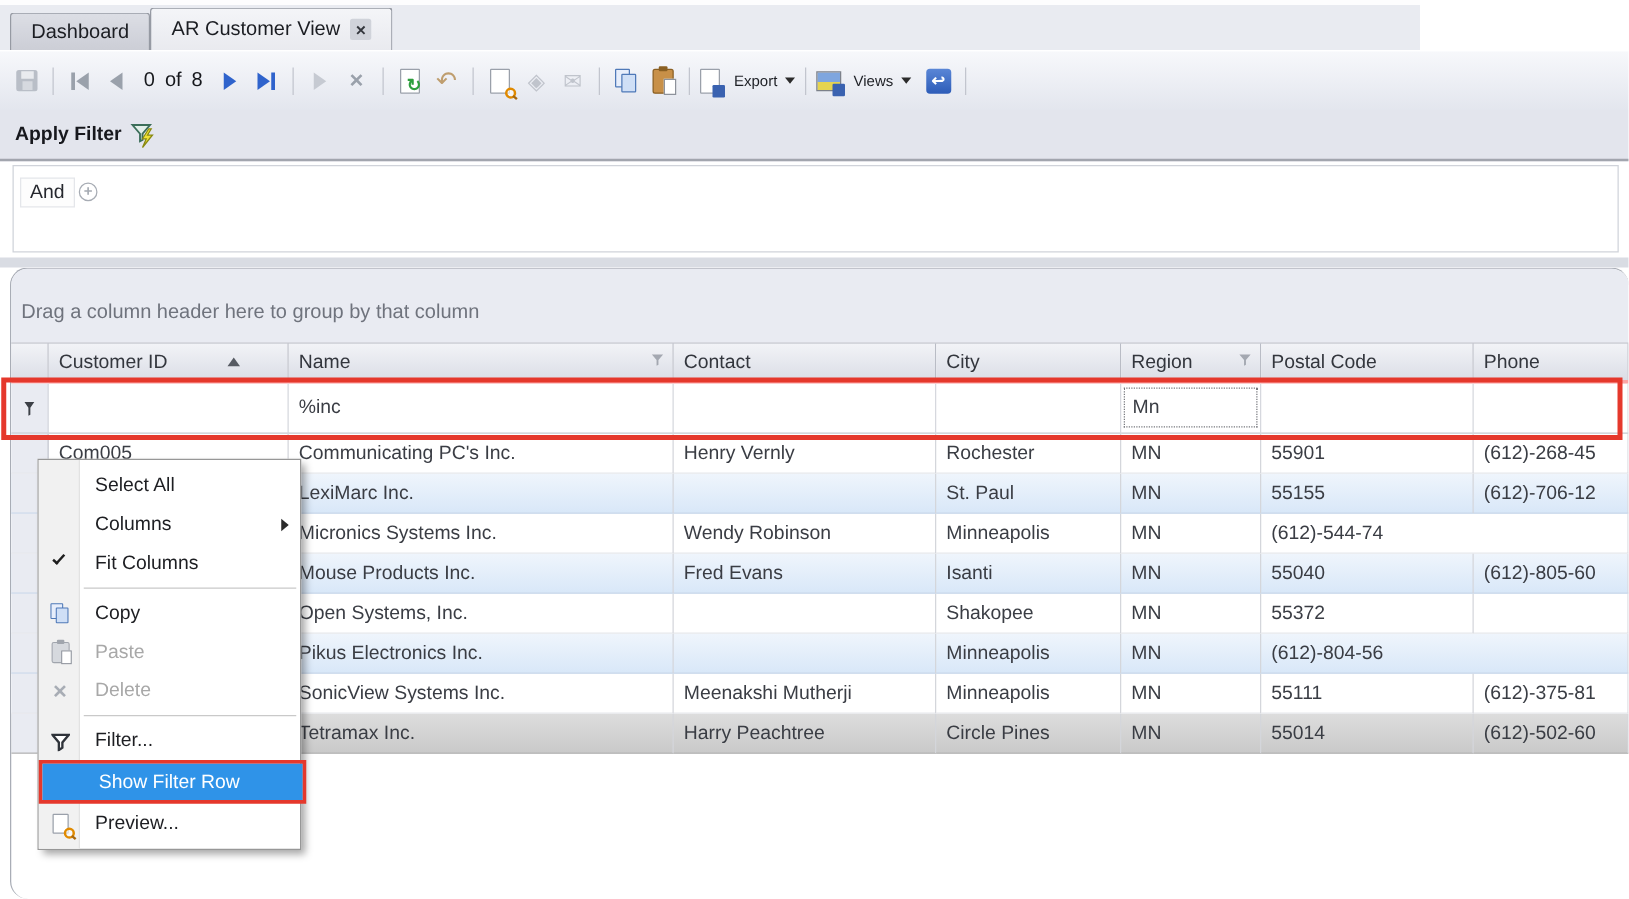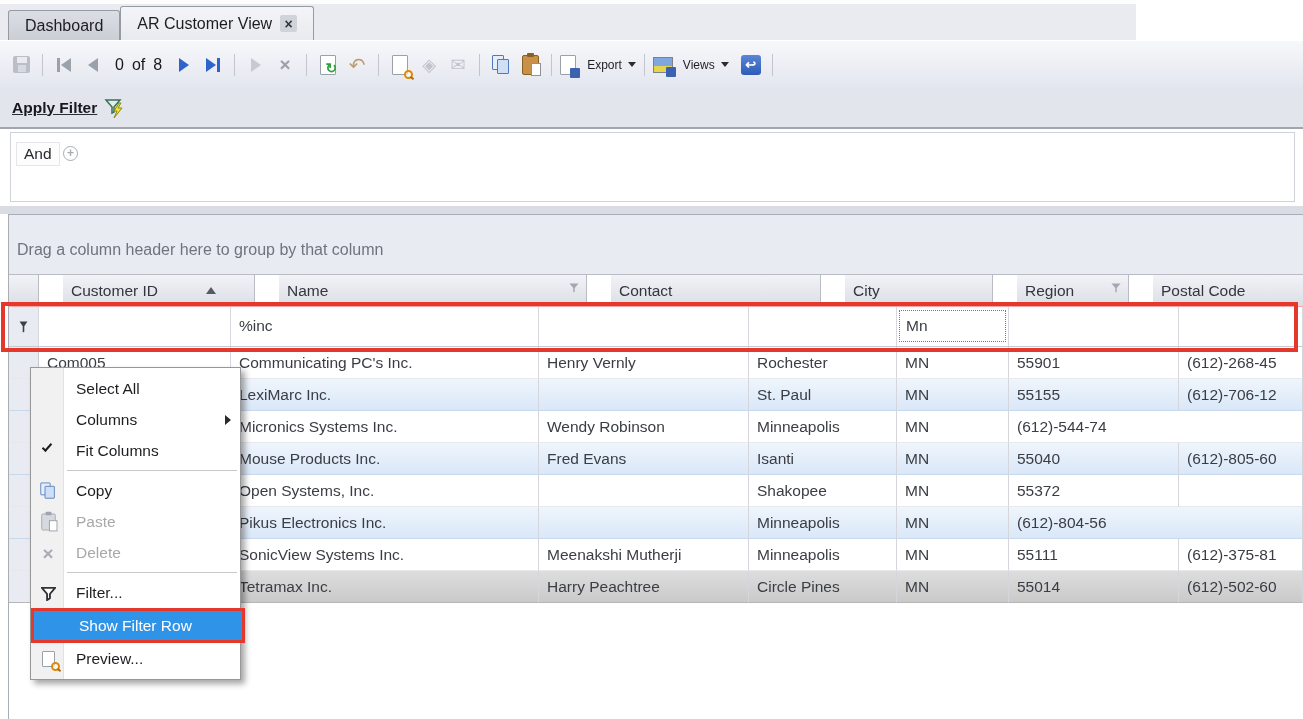--- a/index.html
+++ b/index.html
@@ -49,38 +49,38 @@
     background:linear-gradient(#7fa6de 55%, #e6d44f 55%); }
   .views-ic .mini-floppy { right:-4px; bottom:-5px; }
   .back-ic { width:20px; height:20px; border-radius:3px; background:linear-gradient(#5a86d6,#2d5cb8);
     color:#fff; font-size:13px; font-weight:bold; display:flex; align-items:center; justify-content:center; }
   .caret-d { width:0; height:0; border-left:4px solid transparent; border-right:4px solid transparent; border-top:5px solid #2b2b2b; margin-left:5px; }
   .tlabel { font-size:12px; color:#1d1f24; margin-left:5px; }
 
   
   .filterbar { position:absolute; left:0; top:88px; width:1303px; height:41px;
     background:#e3e5ed; border-bottom:2px solid #a2a5ae;
-    display:flex; align-items:center; padding-left:12px; gap:7px;text-decoration:underline; }
+    display:flex; align-items:center; padding-left:12px; gap:7px; }
   .filterbar .lbl { font-size:15.5px; font-weight:bold; color:#17181d; }
 
   
   .andpanel { position:absolute; left:10px; top:132px; width:1285px; height:70px;
     background:#fff; border:1px solid #d0d3da; }
   .andchip { position:absolute; left:5px; top:9px; padding:2px 7px; background:#fdfdfd;
     border:1px solid #e4e6ea; font-size:15.5px; color:#26282e; }
   .pluscirc { position:absolute; left:52px; top:13px; width:15px; height:15px; border:1.5px solid #a7acb4;
     border-radius:50%; color:#a7acb4; font-size:12px; font-weight:bold; text-align:center; line-height:12px; }
   .splitter { position:absolute; left:0; top:206px; width:1303px; height:8px; background:#d9dce3; }
 
   
   .grid { position:absolute; left:8px; top:214px; width:1295px; height:505px;
-    border-left:1px solid #a9adb6; border-top:1px solid #a9adb6; background:#fff; overflow:hidden; }
+    border-left:1px solid #a9adb6; border-top:1px solid #a9adb6; background:#fff; overflow:hidden;border-radius:14px; }
   .grouppanel { height:59px; background:#e9ebf2; padding:26px 0 0 8px;
     font-size:16px; color:#6f737d; }
-  .hdrrow { display:flex; height:33px; border-top:1px solid #b9bcc5; border-bottom:1px solid #fca5a5;gap:24px; }
+  .hdrrow { display:flex; height:33px; border-top:1px solid #b9bcc5; border-bottom:3px solid #fca5a5; }
   .hcell { position:relative; display:flex; align-items:center; padding-left:8px;
     background:linear-gradient(#f2f3f7,#dbdee6); border-right:1px solid #b9bcc5;
     font-size:15.5px; color:#33363d; overflow:hidden; white-space:nowrap; }
   .sortasc { width:0; height:0; border-left:5px solid transparent; border-right:5px solid transparent;
     border-bottom:7px solid #565a62; margin-left:48px; }
   .hfunnel { position:absolute; right:6px; top:7px; opacity:.75; }
   .c0{flex:0 0 30px;} .c1{flex:0 0 192px;} .c2{flex:0 0 308px;} .c3{flex:0 0 210px;}
   .c4{flex:0 0 148px;} .c5{flex:0 0 112px;} .c6{flex:0 0 170px;} .c7{flex:1 0 120px;}
   .frow { display:flex; height:40px; background:#fff; }
   .fcell { padding-left:8px; line-height:38px; font-size:15.5px; color:#3a3d44;

